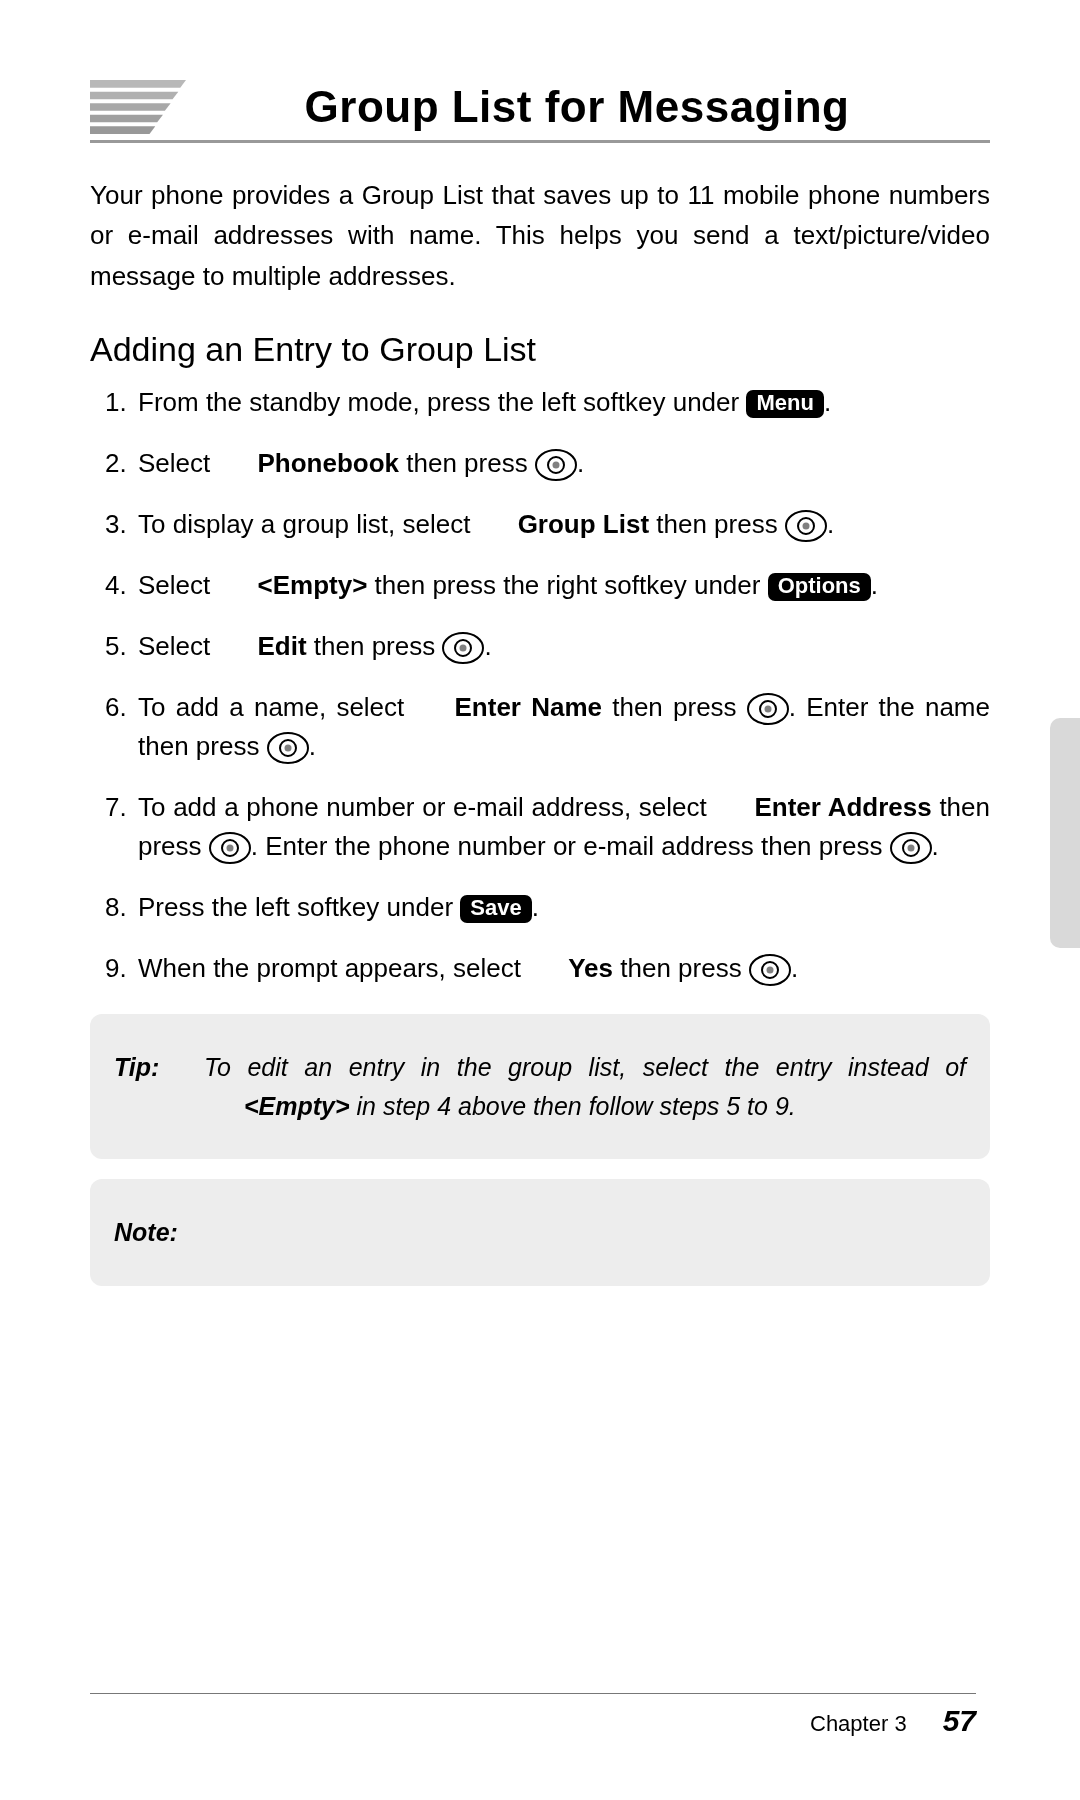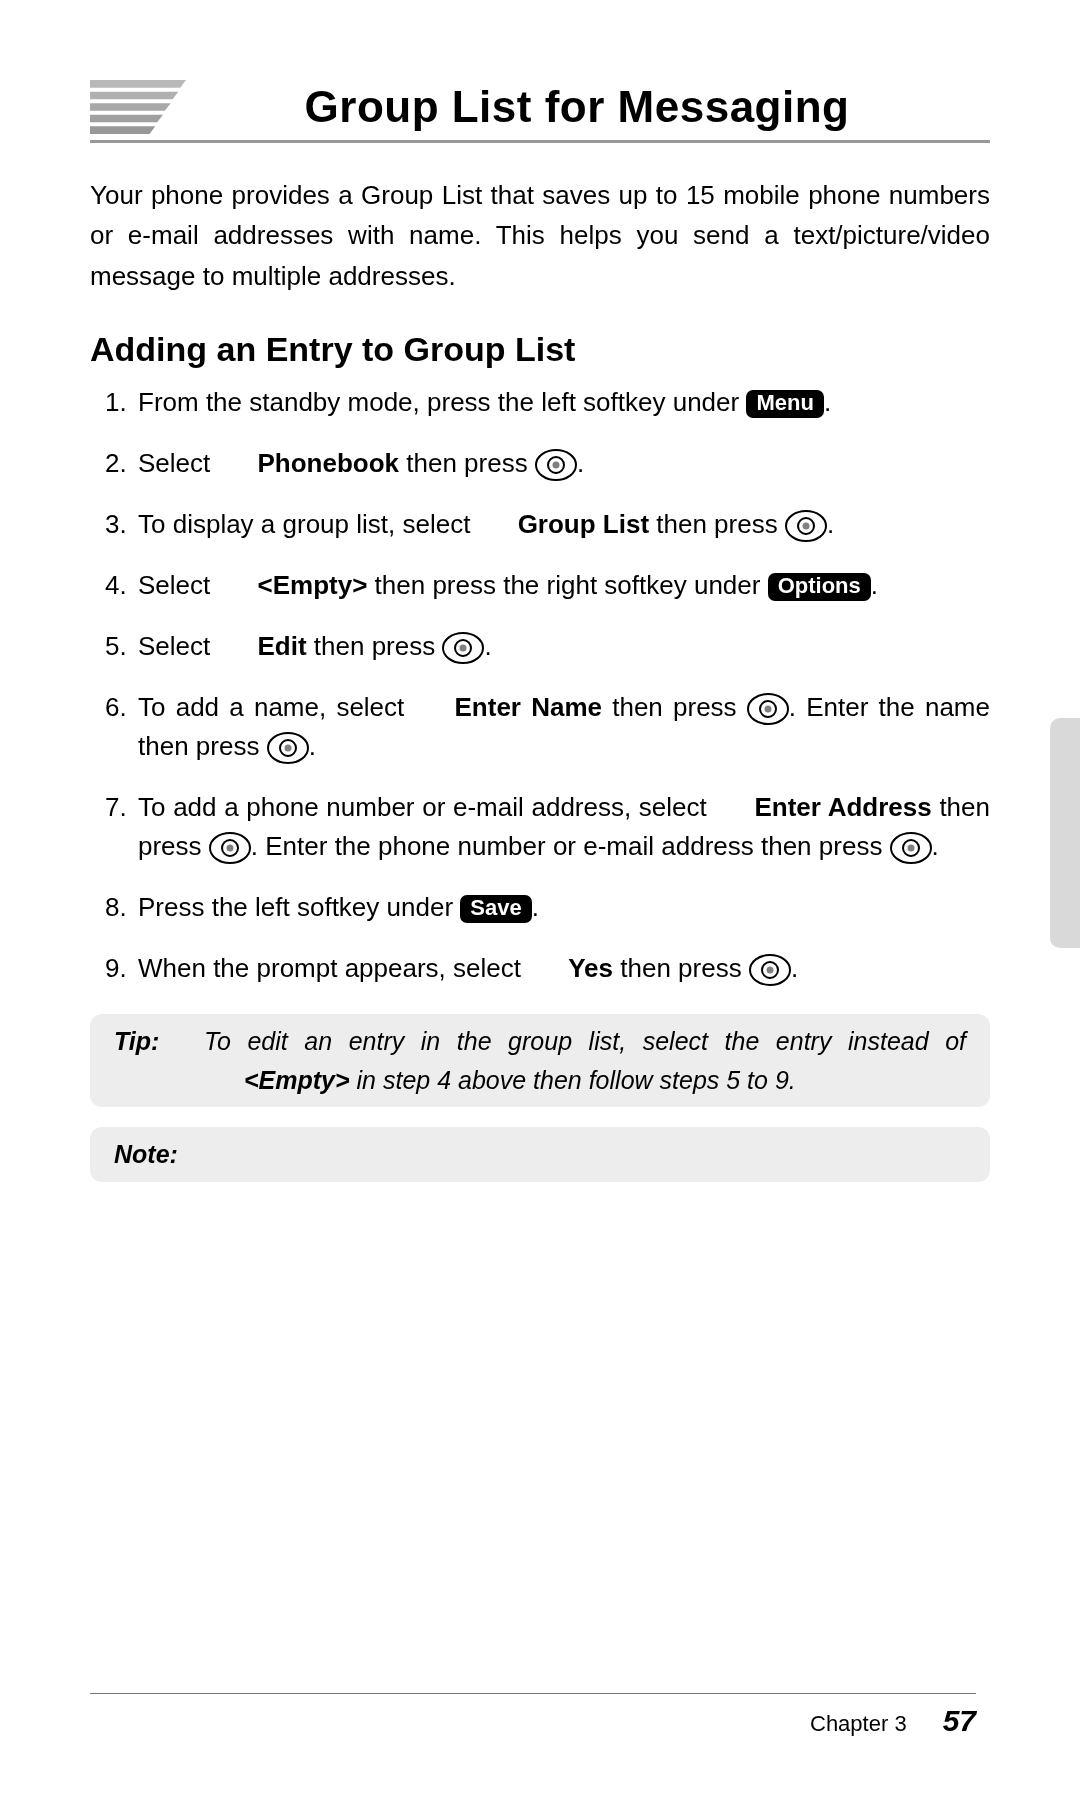--- a/index.html
+++ b/index.html
@@ -41,21 +41,21 @@
     margin: 4px 0 32px 0;
   }
   .intro {
     font-size: 26px;
     line-height: 1.55;
     text-align: justify;
     margin-bottom: 34px;
   }
   .section-heading {
     font-size: 34px;
-    font-weight: bold;
+    font-weight: normal;
     margin-bottom: 14px;
   }
   ol.steps {
     list-style: decimal;
     padding-left: 44px;
     margin: 0;
     font-size: 26px;
     line-height: 1.5;
   }
   ol.steps > li {
@@ -75,21 +75,21 @@
     vertical-align: 1px;
   }
   .btn-icon {
     display: inline-block;
     vertical-align: -9px;
   }
   .b { font-weight: bold; margin-left: 40px; }
   .callout {
     background: #ededed;
     border-radius: 12px;
-    padding: 8px 24px;
+    padding: 34px 24px;
     margin-top: 26px;
     font-size: 25px;
     line-height: 1.55;
     display: flex;
   }
   .callout + .callout { margin-top: 20px; }
   .callout-label {
     font-style: italic;
     font-weight: bold;
     flex: none;
@@ -144,21 +144,21 @@
       <polygon points="0,0 100,0 94,8 0,8" fill="#b8b8b8"></polygon>
       <polygon points="0,12 92,12 86,20 0,20" fill="#b0b0b0"></polygon>
       <polygon points="0,24 84,24 78,32 0,32" fill="#a8a8a8"></polygon>
       <polygon points="0,36 76,36 70,44 0,44" fill="#a0a0a0"></polygon>
       <polygon points="0,48 68,48 62,56 0,56" fill="#989898"></polygon>
     </svg>
     <div class="page-title">Group List for Messaging</div>
   </div>
   <hr class="header-rule">
 
-  <div class="intro">Your phone provides a Group List that saves up to 15 mobile phone numbers or e-mail addresses with name. This helps you send a text/picture/video message to multiple addresses.</div>
+  <div class="intro">Your phone provides a Group List that saves up to 11 mobile phone numbers or e-mail addresses with name. This helps you send a text/picture/video message to multiple addresses.</div>
 
   <div class="section-heading">Adding an Entry to Group List</div>
 
   <ol class="steps">
     <li>
       <span>From the standby mode, press the left softkey under </span><span class="key">Menu</span><span>.</span>
     </li>
     <li>
       <span>Select </span><span class="b">Phonebook</span><span> then press </span><svg class="btn-icon" width="42" height="32" viewBox="0 0 42 32">
           <ellipse cx="21" cy="16" rx="20" ry="15" fill="#fff" stroke="#000" stroke-width="2"></ellipse>

